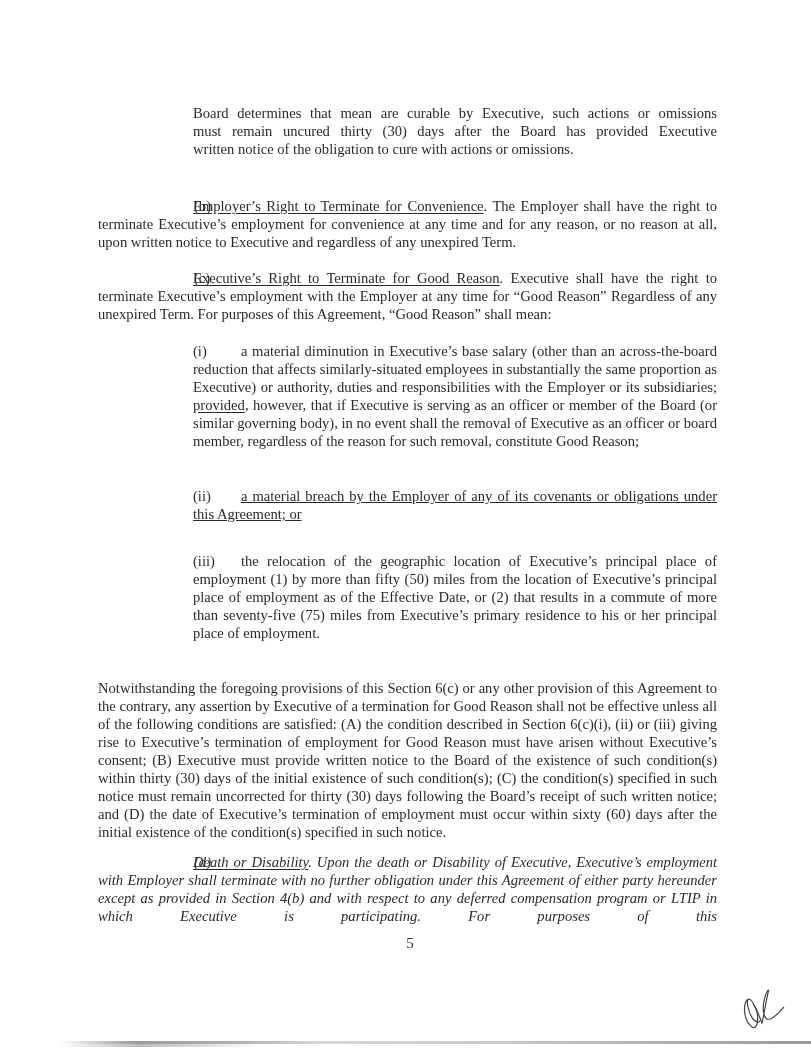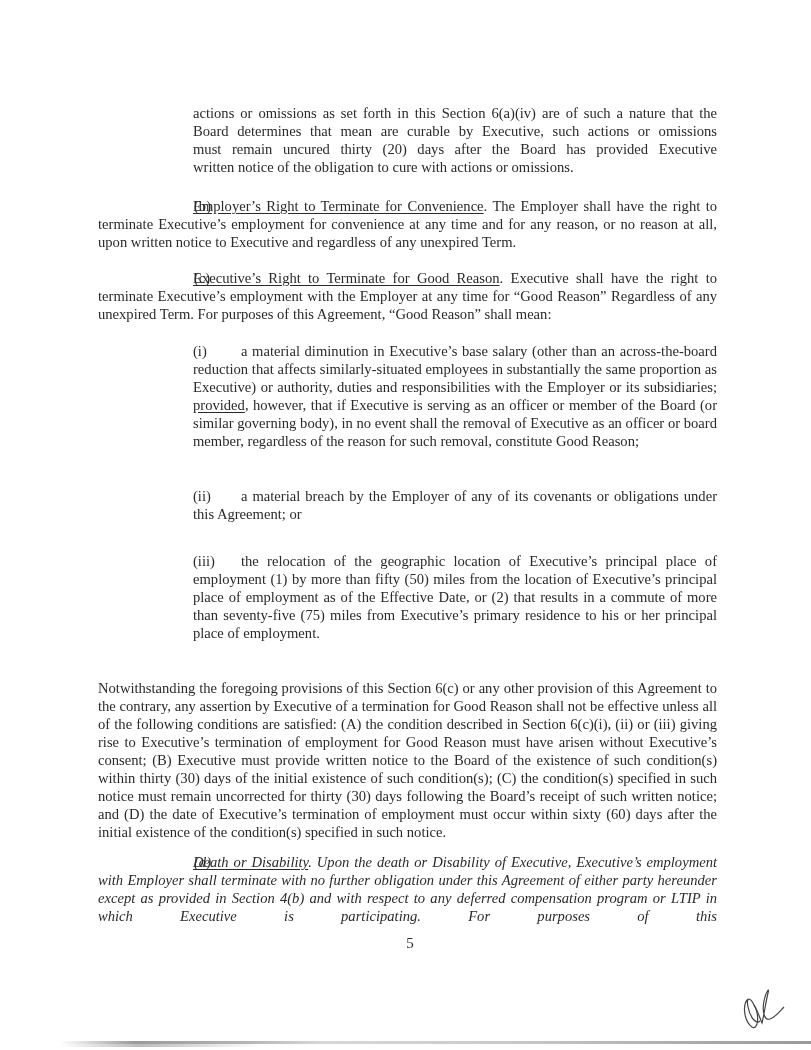--- a/index.html
+++ b/index.html
@@ -24,23 +24,22 @@
   .bottom-edge2 { position: absolute; left: 60px; top: 1044px; width: 200px; height: 3px;
     background: linear-gradient(to right, rgba(255,255,255,0) 0%, #bbb 40%, rgba(255,255,255,0) 100%); }
   .justify-last { text-align-last: justify; }
 </style>
 </head>
 <body>
 
 <div class="page">
 
   <div class="block indent-block" style="top:104px;">
-    <p class="justify-last">actions or omissions as set forth in this Section 6(a)(iv) are of such a nature that the</p>
     <p class="justify-last">Board determines that mean are curable by Executive, such actions or omissions</p>
-    <p class="justify-last">must remain uncured thirty (20) days after the Board has provided Executive</p>
+    <p class="justify-last">must remain uncured thirty (30) days after the Board has provided Executive</p>
     <p>written notice of the obligation to cure with actions or omissions.</p>
   </div>
 
   <div class="block full-block" style="top:269px;">
     <p class="first-line-indent">
       <span class="lbl" style="width:47px;">(c)</span><span class="u">Executive’s Right to Terminate for Good Reason</span><span>.</span><span> Executive shall have the right to terminate Executive’s employment with the Employer at any time for “Good Reason” Regardless of any unexpired Term.  For purposes of this Agreement, “Good Reason” shall mean:</span>
     </p>
   </div>
 
   <div class="block full-block" style="top:197px;">
@@ -48,21 +47,21 @@
       <span class="lbl" style="width:47px;">(b)</span><span class="u">Employer’s Right to Terminate for Convenience</span><span>.</span><span> The Employer shall have the right to terminate Executive’s employment for convenience at any time and for any reason, or no reason at all, upon written notice to Executive and regardless of any unexpired Term.</span>
     </p>
   </div>
 
   <div class="block indent-block" style="top:342px;">
     <p>
       <span class="lbl" style="width:48px;">(i)</span><span>a material diminution in Executive’s base salary (other than an across-the-board reduction that affects similarly-situated employees in substantially the same proportion as Executive) or authority, duties and responsibilities with the Employer or its subsidiaries; </span><span class="u">provided</span><span>, however, that if Executive is serving as an officer or member of the Board (or similar governing body), in no event shall the removal of Executive as an officer or board member, regardless of the reason for such removal, constitute Good Reason;</span>
     </p>
   </div>
 
-  <div class="block indent-block" style="top:487px;">
+  <div class="block indent-block" style="top:487px;text-decoration:underline;">
     <p>
       <span class="lbl" style="width:48px;">(ii)</span><span>a material breach by the Employer of any of its covenants or obligations under this Agreement; or</span>
     </p>
   </div>
 
   <div class="block indent-block" style="top:552px;">
     <p>
       <span class="lbl" style="width:48px;">(iii)</span><span>the relocation of the geographic location of Executive’s principal place of employment (1) by more than fifty (50) miles from the location of Executive’s principal place of employment as of the Effective Date, or (2) that results in a commute of more than seventy-five (75) miles from Executive’s primary residence to his or her principal place of employment.</span>
     </p>
   </div>

